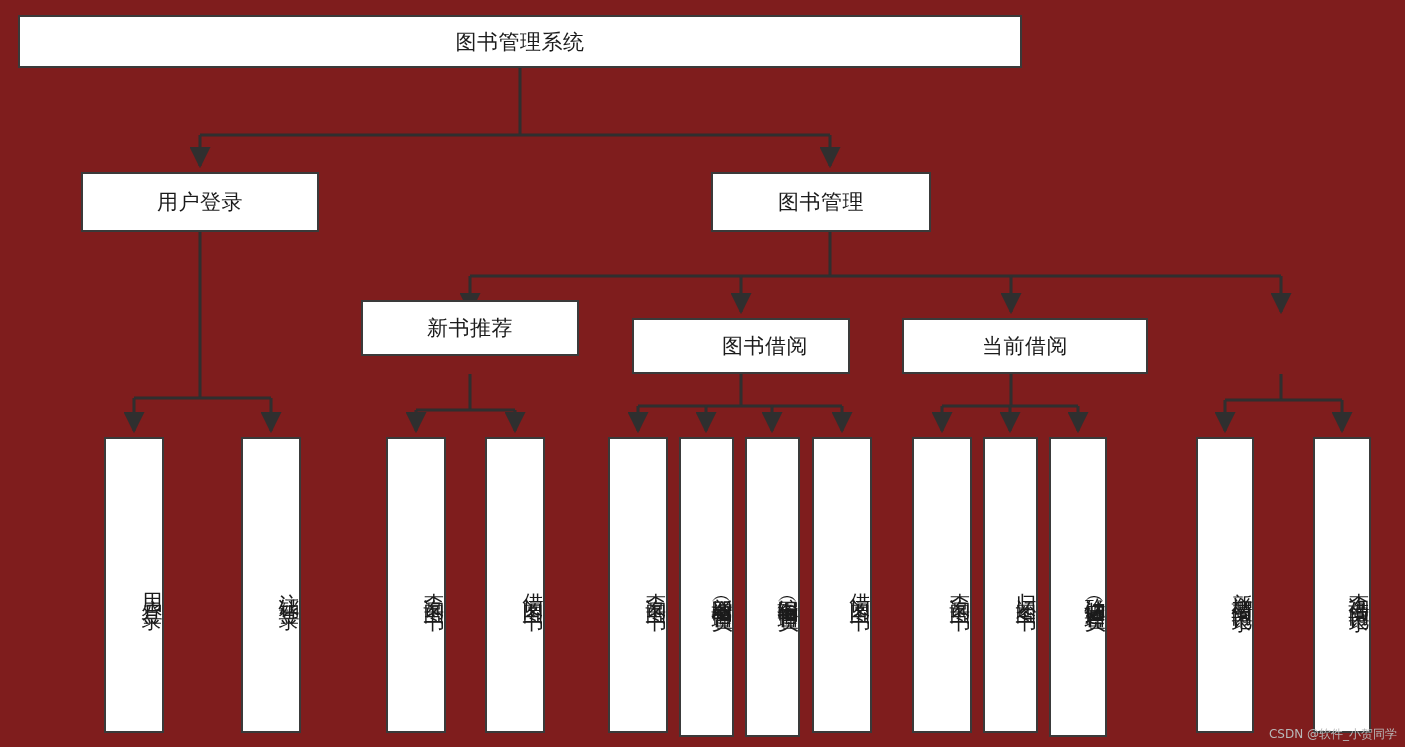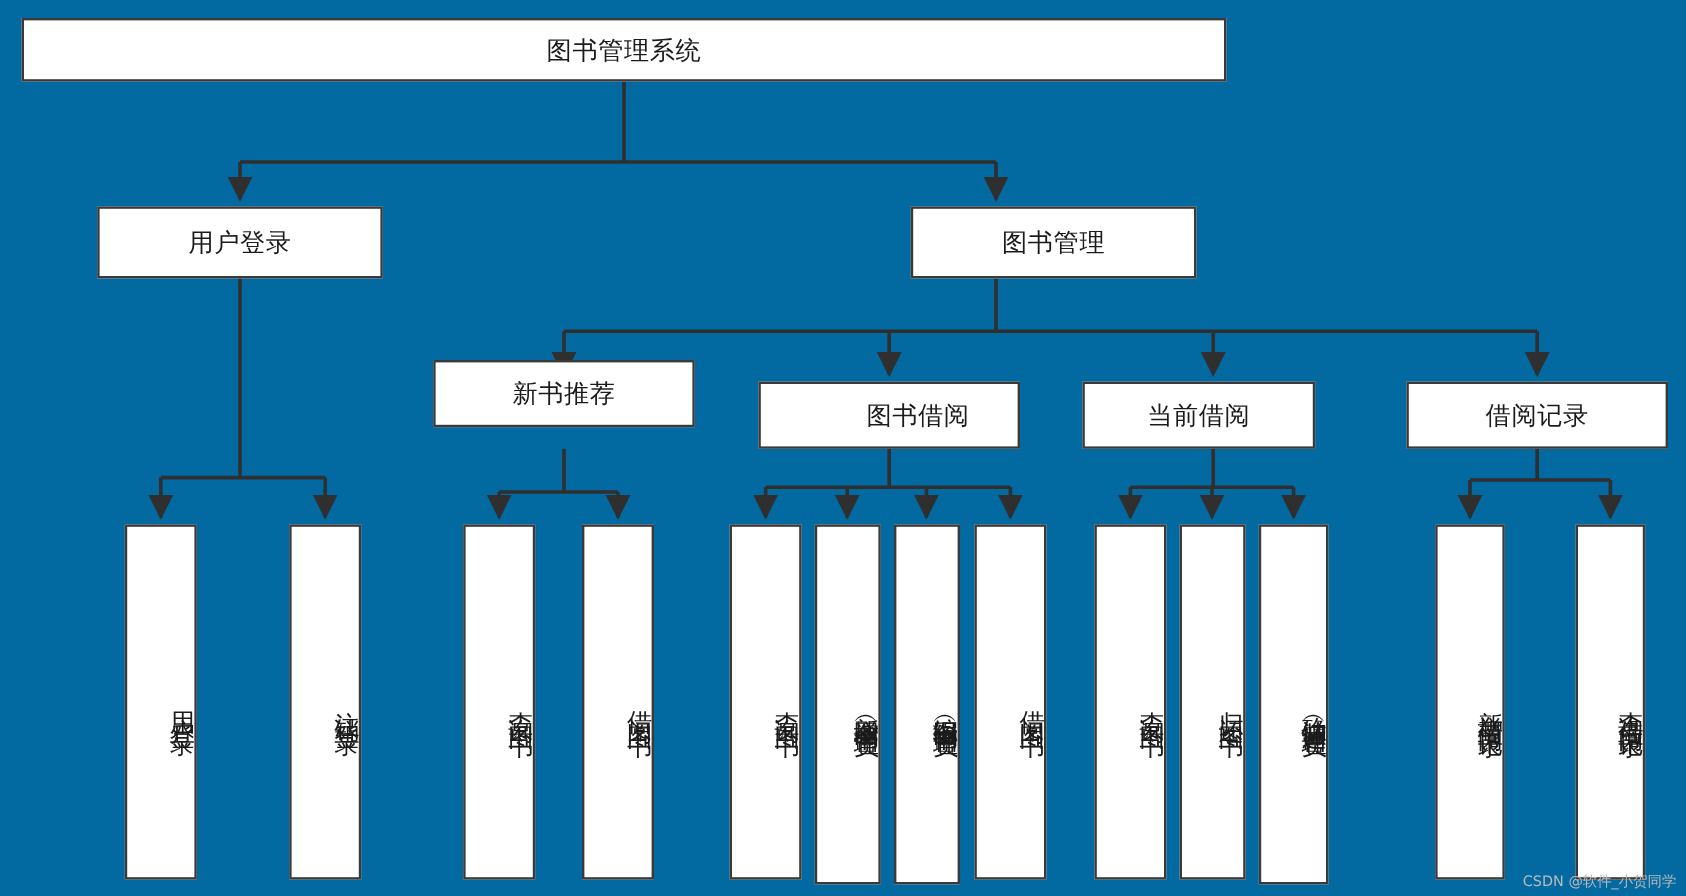--- a/index.html
+++ b/index.html
@@ -8,21 +8,21 @@
     padding: 0;
     background: #ffffff;
   }
   body {
     font-family: "DejaVu Sans", "Liberation Sans", sans-serif;
   }
   #canvas {
     position: relative;
     width: 1405px;
     height: 747px;
-    background: #0369a1;
+    background: #7f1d1d;
     overflow: hidden;
   }
   svg#edges {
     position: absolute;
     left: 0;
     top: 0;
     width: 1405px;
     height: 747px;
     pointer-events: none;
   }
@@ -122,35 +122,32 @@
     </g>
   </svg>
 
   <div class="node h" style="left:18px; top:15px; width:1004px; height:53px;">
     <span>图书管理系统</span>
   </div>
 
   <div class="node h" style="left:81px; top:172px; width:238px; height:60px;">
     <span>用户登录</span>
   </div>
-  <div class="node h" style="left:711px; top:172px; width:238px; height:60px;margin-left:48px;">
+  <div class="node h" style="left:711px; top:172px; width:220px; height:60px;">
     <span>图书管理</span>
   </div>
 
   <div class="node h" style="left:361px; top:300px; width:218px; height:56px;">
     <span>新书推荐</span>
   </div>
   <div class="node h" style="left:632px; top:318px; width:218px; height:56px;padding-left:48px;">
     <span>图书借阅</span>
   </div>
-  <div class="node h" style="left:902px; top:318px; width:194px; height:56px;">
+  <div class="node h" style="left:902px; top:318px; width:246px; height:56px;">
     <span>当前借阅</span>
-  </div>
-  <div class="node h" style="left:1172px; top:318px; width:218px; height:56px;">
-    <span>借阅记录</span>
   </div>
 
   <div class="node v" style="left:104px; top:437px; width:60px; height:296px;">
     <span class="vlabel">用户登录</span>
   </div>
   <div class="node v" style="left:241px; top:437px; width:60px; height:296px;">
     <span class="vlabel">注销登录</span>
   </div>
 
   <div class="node v" style="left:386px; top:437px; width:60px; height:296px;">

